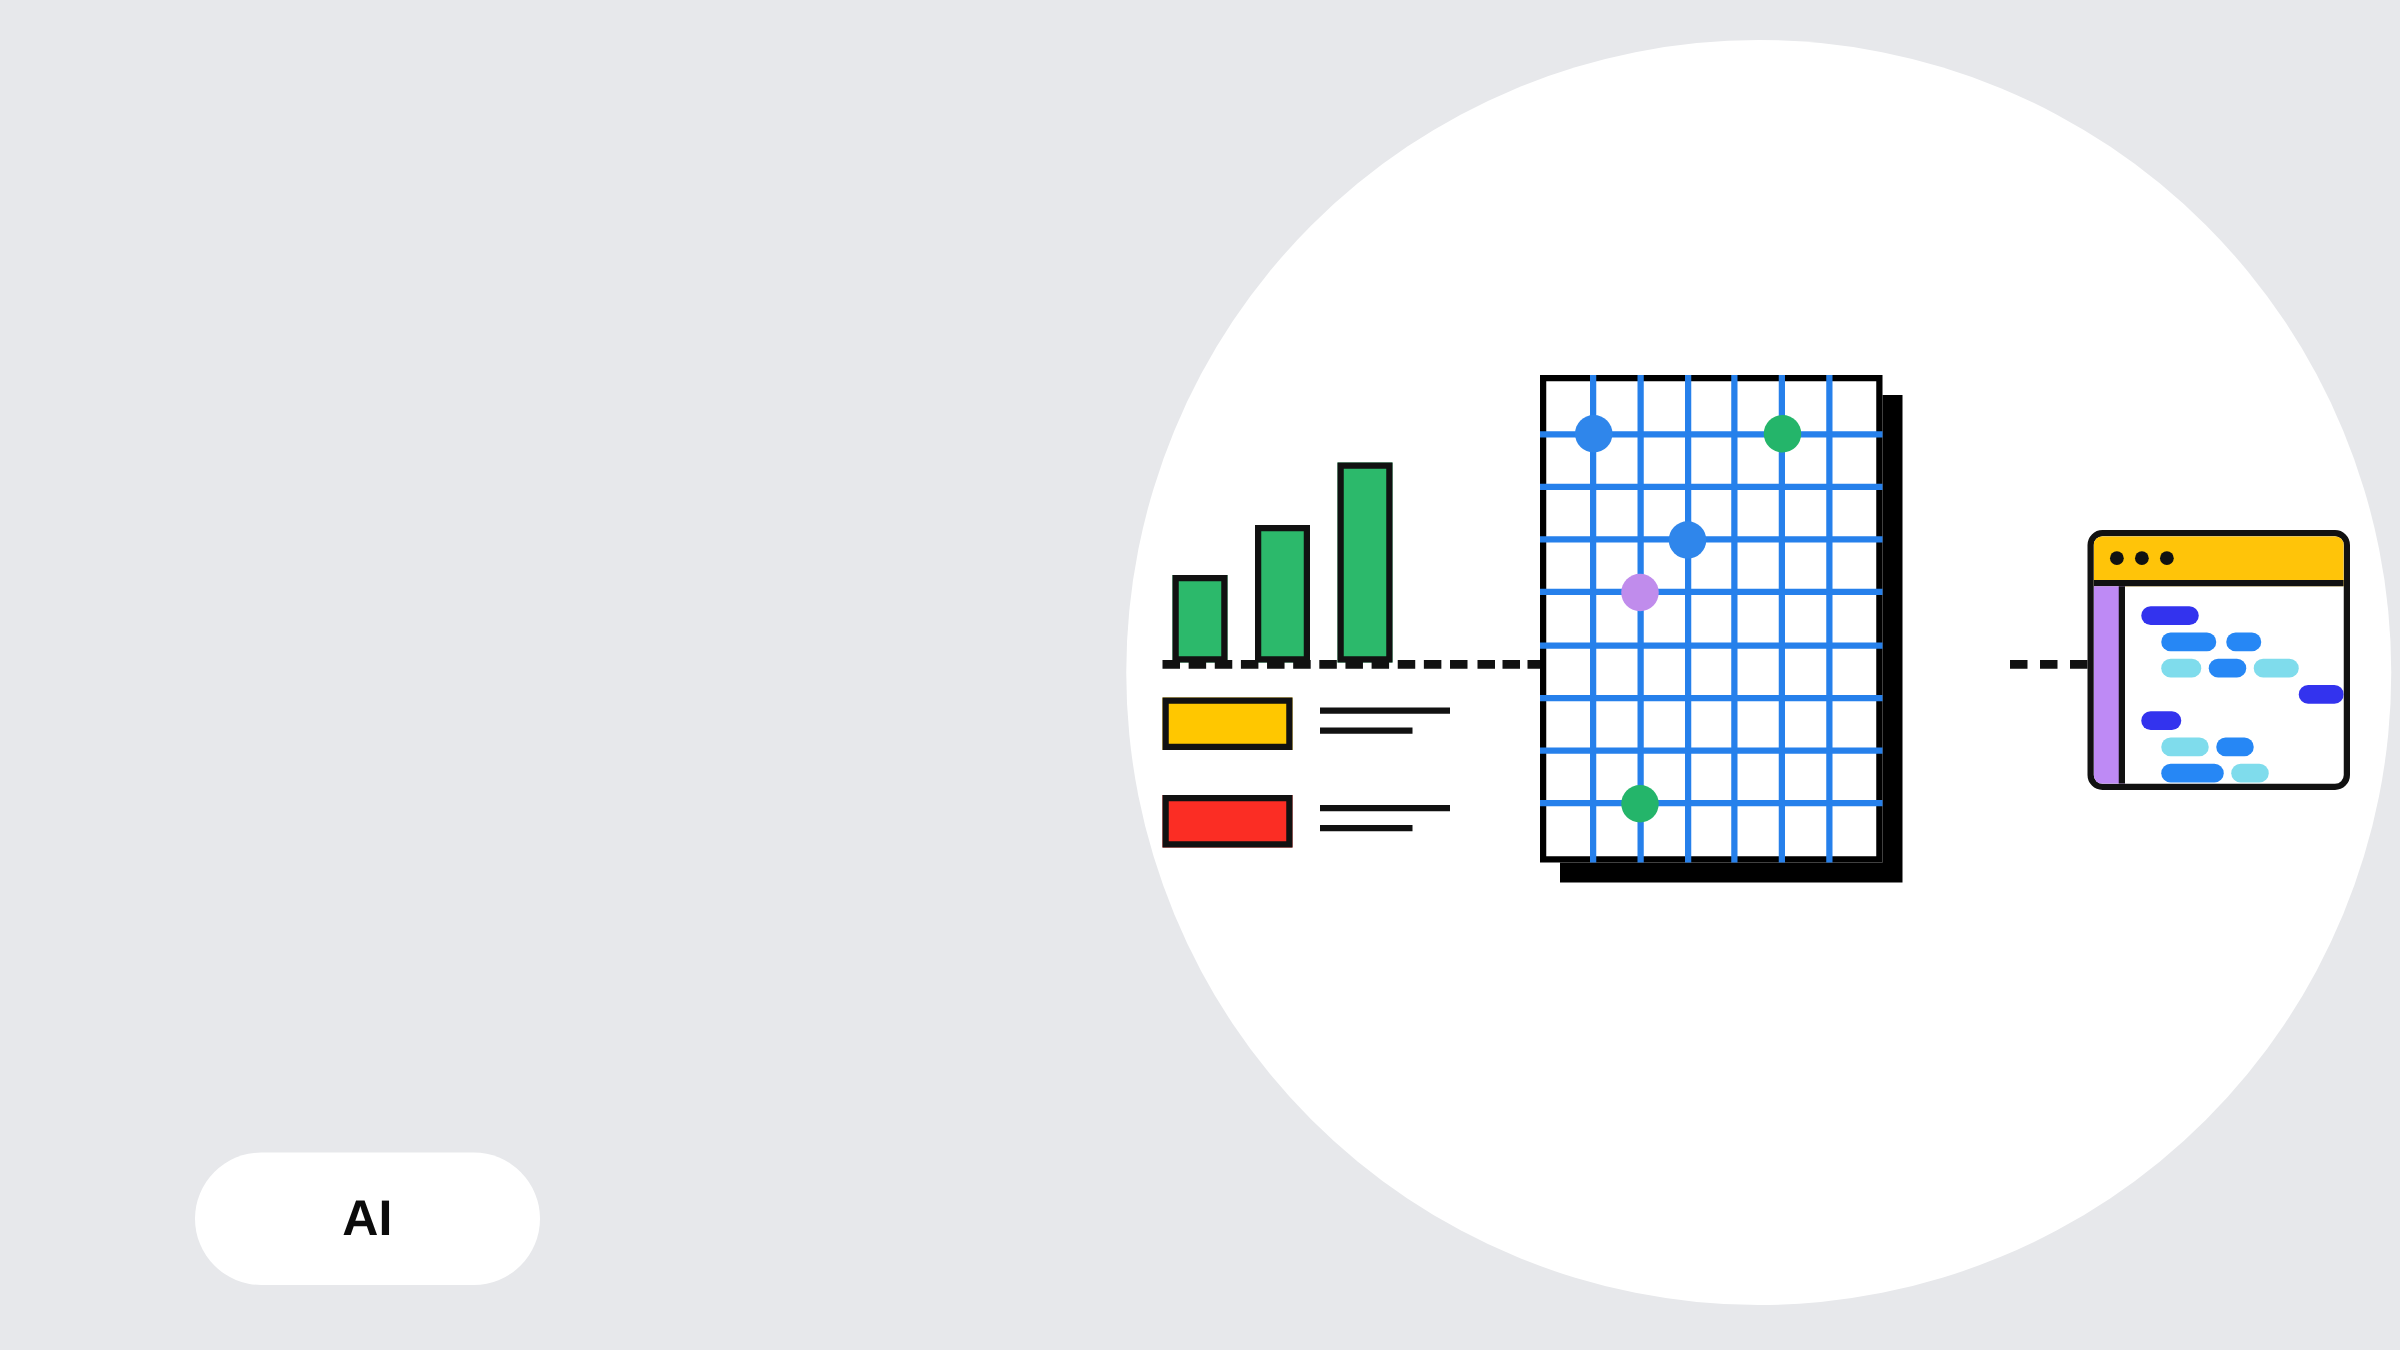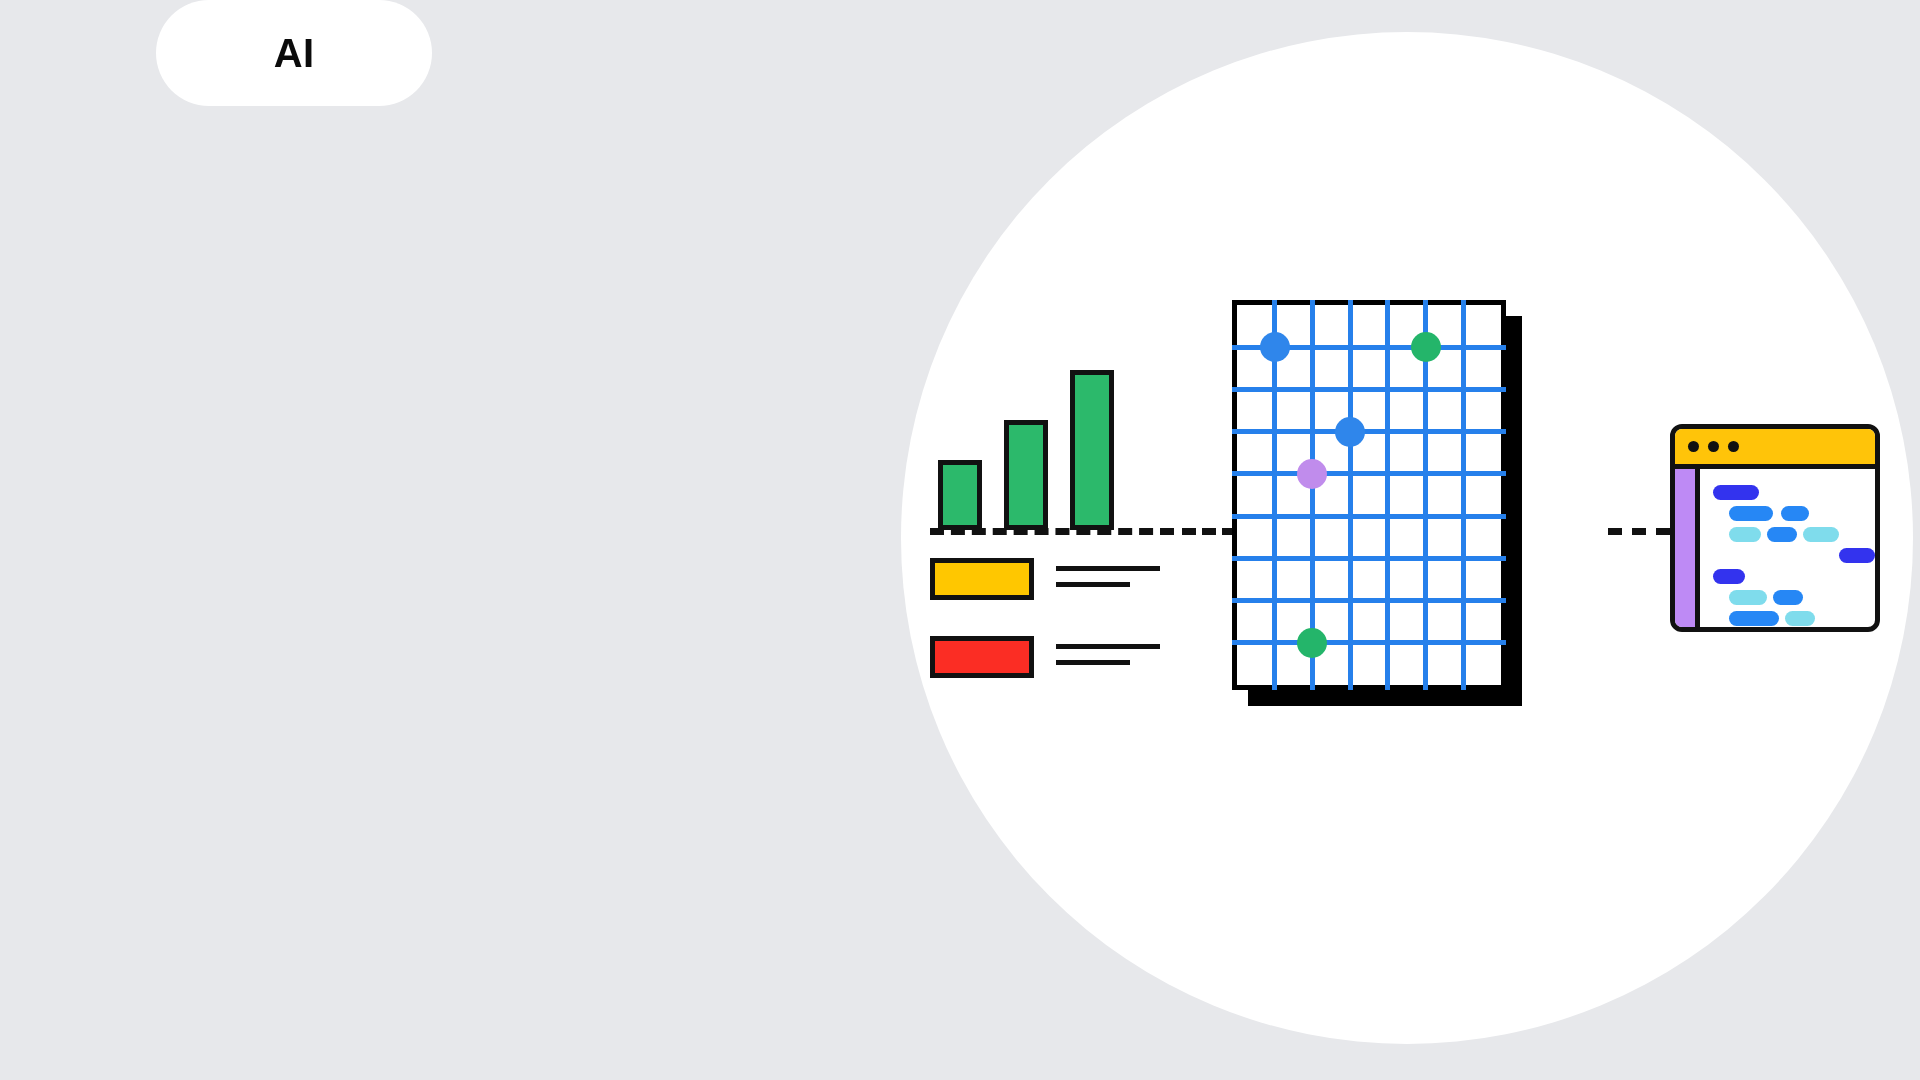--- a/index.html
+++ b/index.html
@@ -14,21 +14,21 @@
     background: #e7e8eb;
   }
 
   
   #left-column {
     position: absolute;
     left: 156px; top: 0;
     width: 680px; height: 1080px;
     display: flex;
     flex-direction: column;
-    justify-content: space-between;
+    justify-content: flex-end;
     align-items: flex-start;
   }
   #category-pill {
     background: #ffffff;
     border-radius: 999px;
     height: 106px;
     min-width: 276px;
     display: flex;
     align-items: center;
     justify-content: center;

